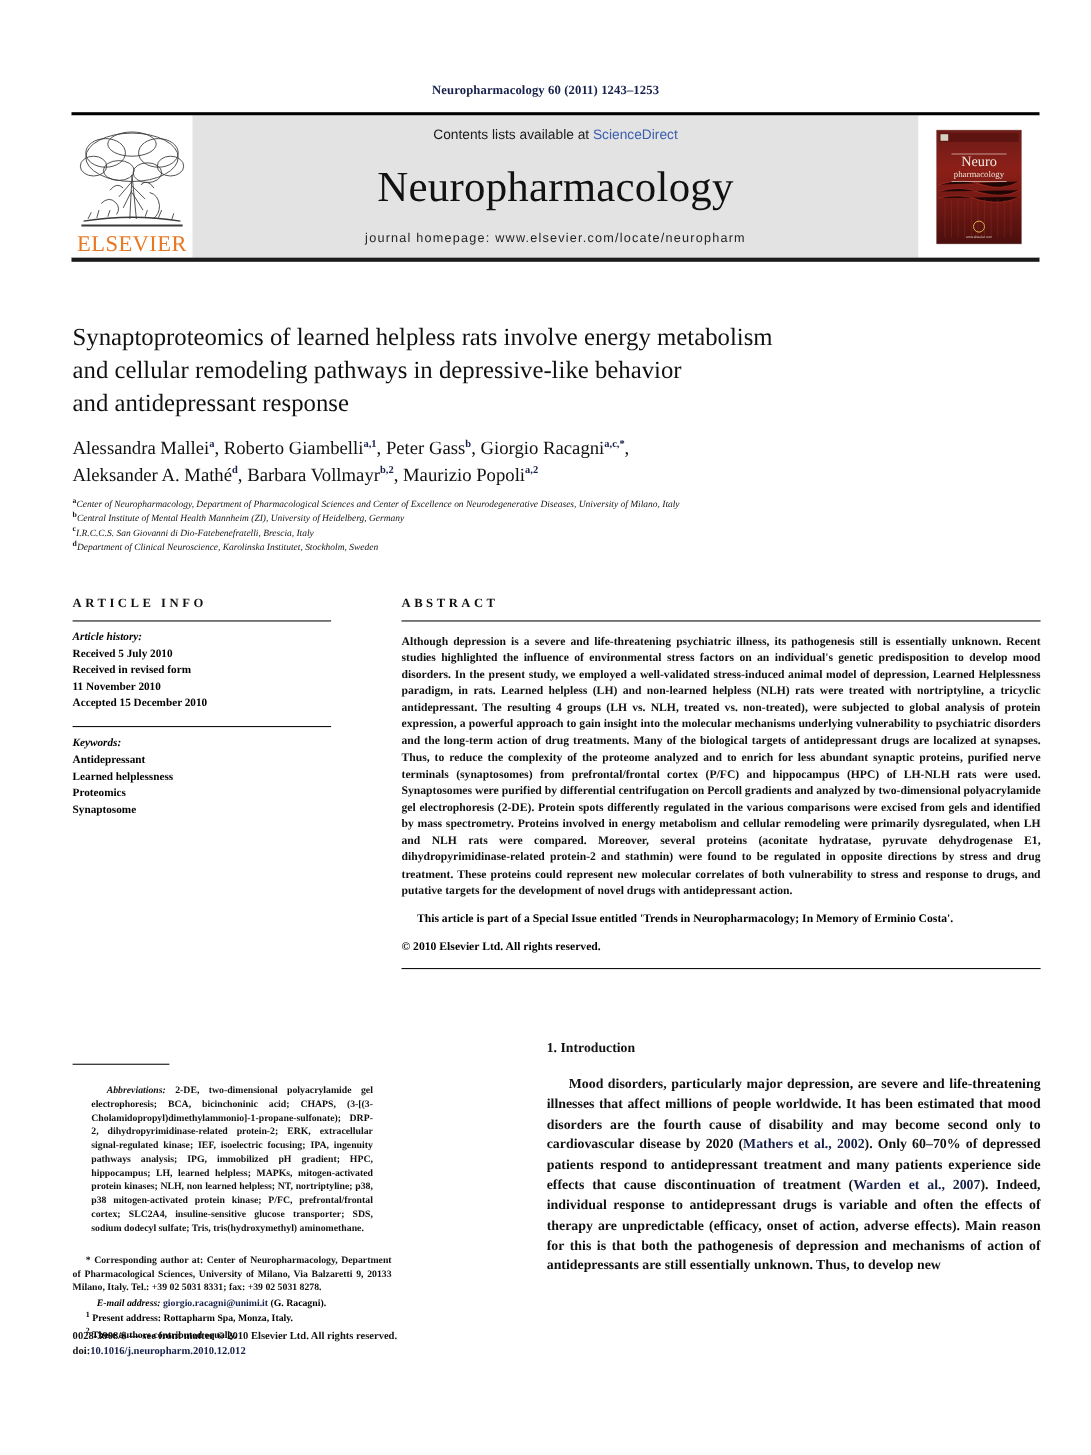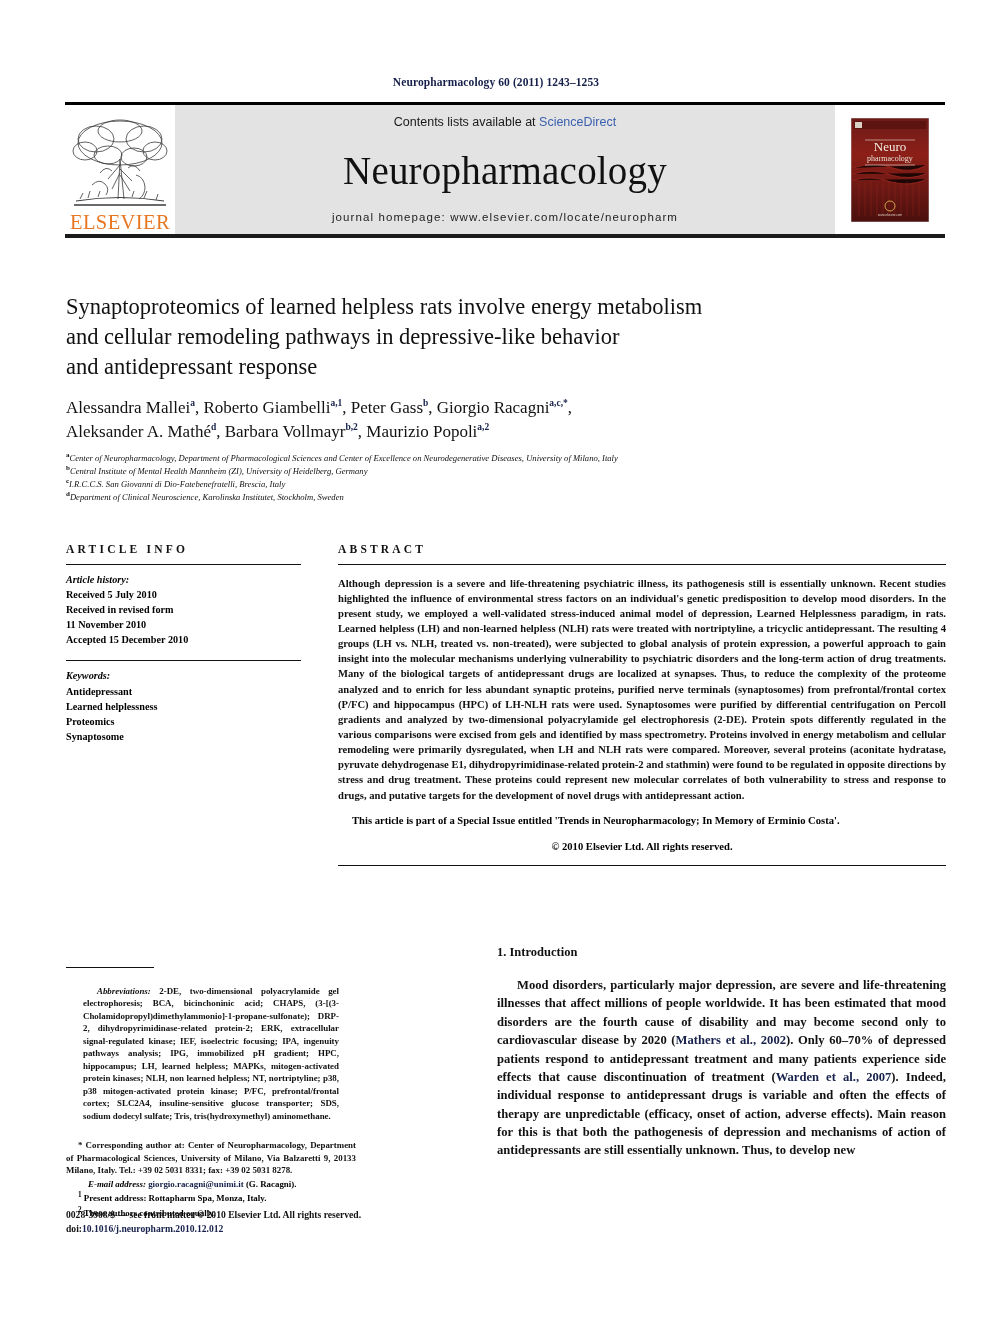--- a/index.html
+++ b/index.html
@@ -158,21 +158,21 @@
     vertical-align: super;
     line-height: 0;
   }
 
   
   .cols {
     position: absolute;
     left: 66px; top: 543px;
     width: 880px;
     display: flex;
-    gap: 37px;
+    gap: 64px;
   }
   .col-info { width: 235px; flex: 0 0 235px; }
   .col-abs  { flex: 1 1 auto; }
 
   .sec-head {
     font-family: "Liberation Serif", serif;
     font-size: 11.5px;
     font-weight: bold;
     letter-spacing: 3.2px;
     color: #111;
@@ -216,21 +216,21 @@
     font-size: 10.6px;
     line-height: 1.43;
     text-align: justify;
     font-weight: bold;
     text-indent: 14px;
     margin-top: 0;
   }
   .abstract-copy {
     font-size: 10.6px;
     line-height: 1.43;
-    text-align: center;
+    text-align: left;
     font-weight: bold;
     margin-top: 0;
   }
   .hr-abs-end {
     border: 0;
     border-top: 1.6px solid #111;
     margin: 9px 0 0 0;
   }
 
   

